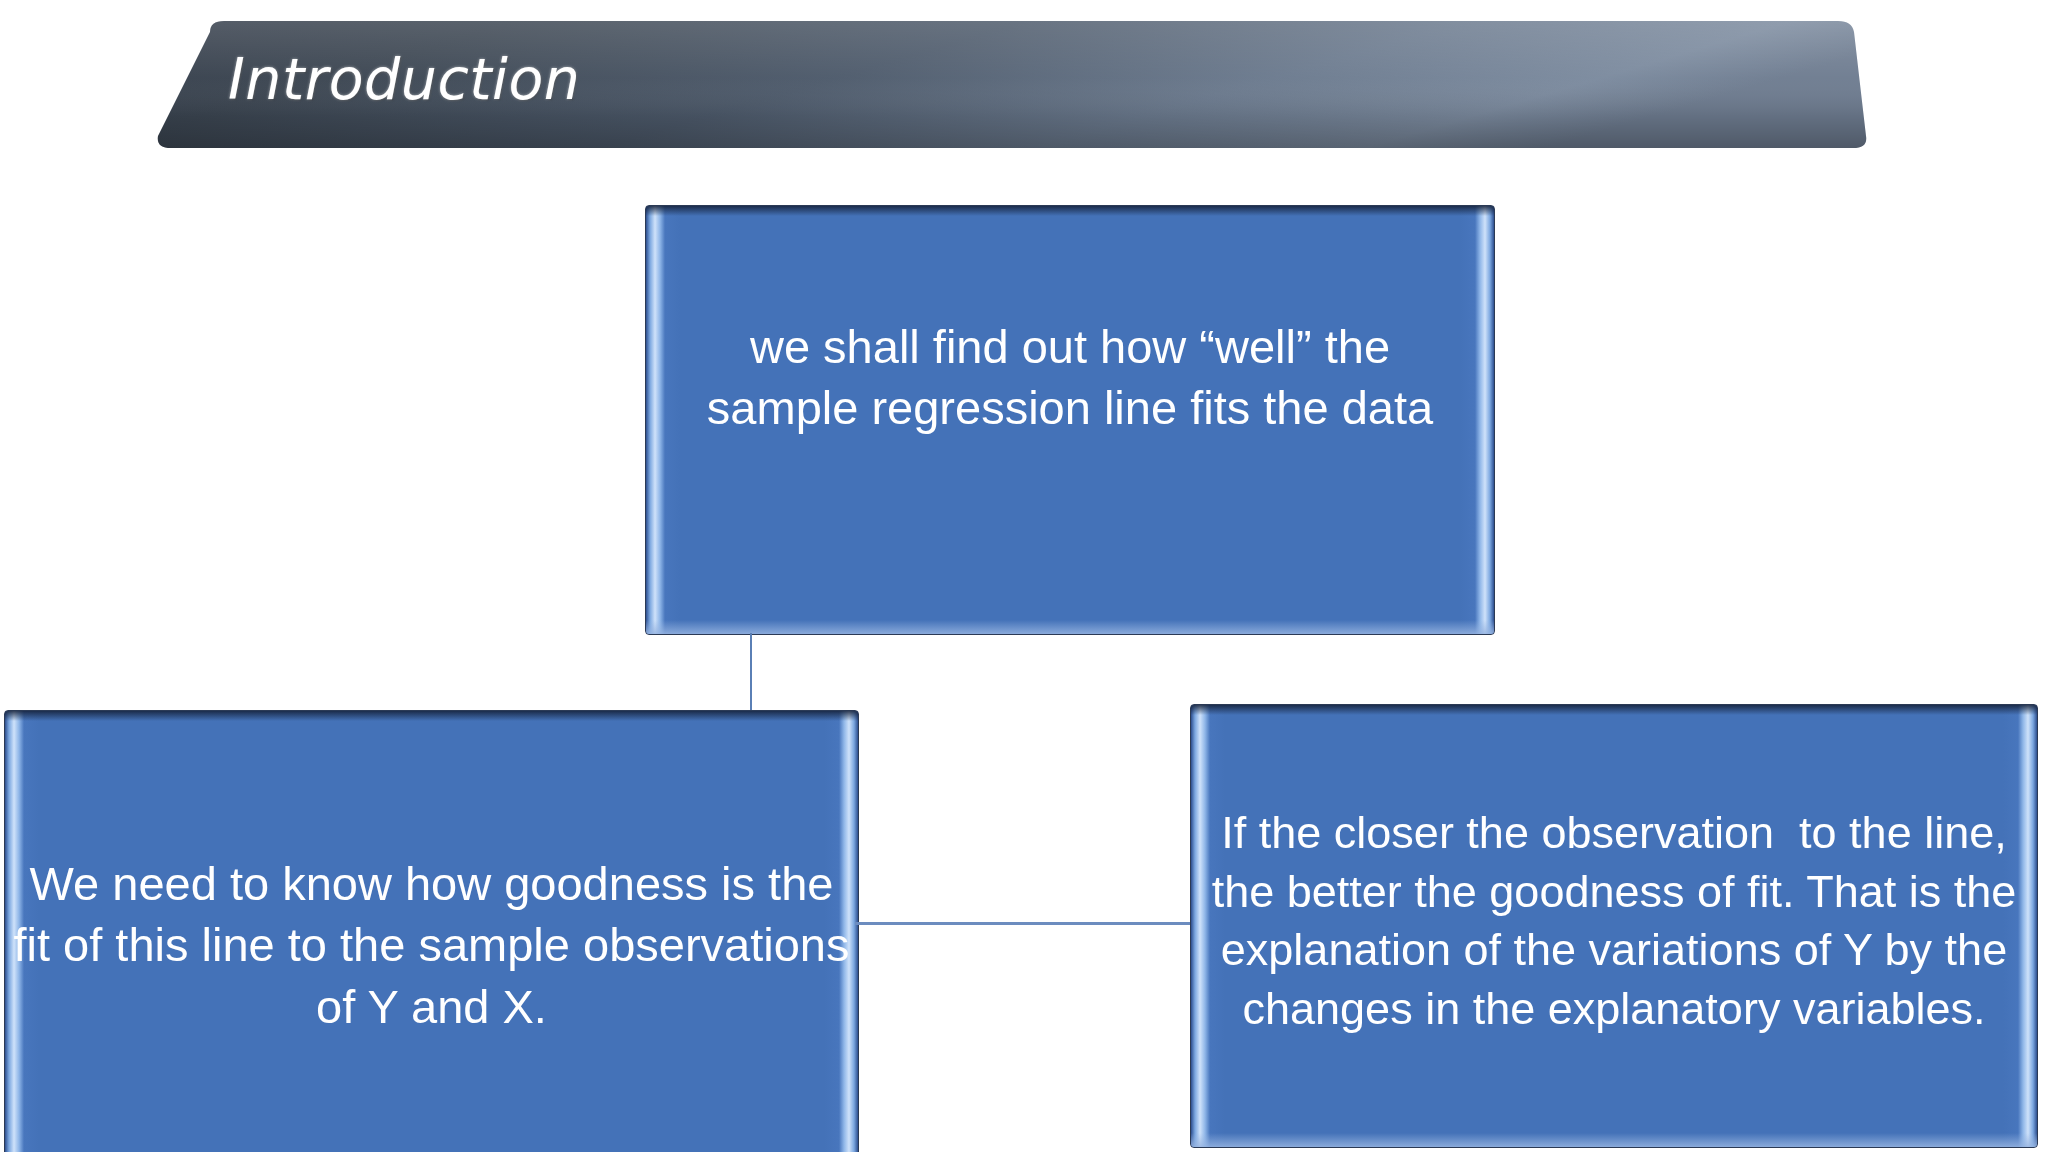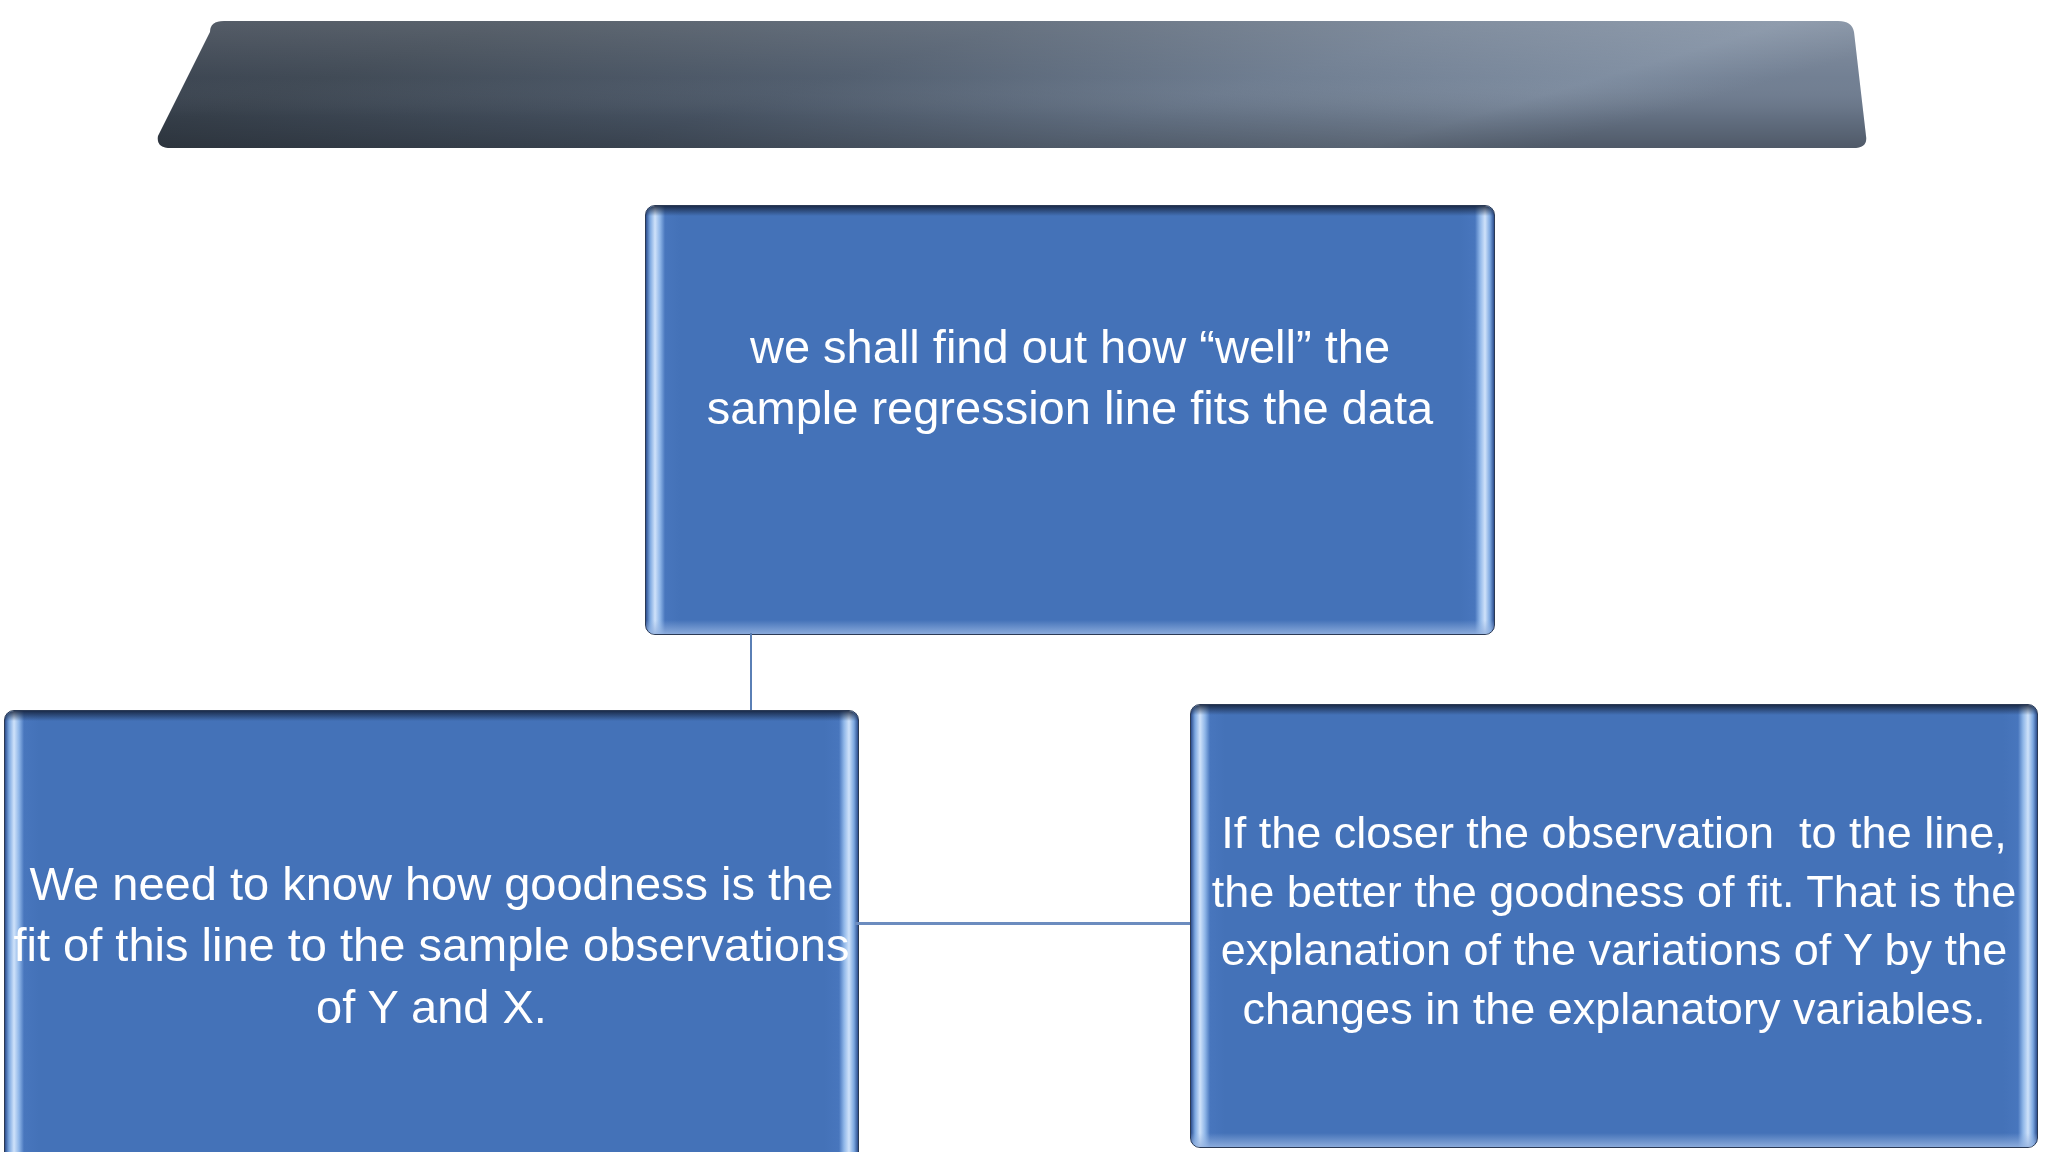--- a/index.html
+++ b/index.html
@@ -46,21 +46,21 @@
     letter-spacing: 0.5px;
     color: #ffffff;
     text-shadow: 0 0 3px rgba(255,255,255,0.55), 1px 1px 2px rgba(0,0,0,0.45);
     white-space: nowrap;
   }
 
   
   .node {
     position: absolute;
     box-sizing: border-box;
-    border-radius: 10px;
+    border-radius: 4px;
     background:
       linear-gradient(to right,
         #2d4f8f 0px,
         #7ba7e0 4px,
         #cfe2fa 9px,
         #8fb6e8 14px,
         #4876bd 19px,
         #4472b8 34px,
         #4472b8 calc(100% - 34px),
         #4876bd calc(100% - 19px),
@@ -176,20 +176,21 @@
         <linearGradient id="bannerSheen" x1="0" y1="0" x2="0" y2="1">
           <stop offset="0%" stop-color="#ffffff" stop-opacity="0.16"></stop>
           <stop offset="45%" stop-color="#ffffff" stop-opacity="0.03"></stop>
           <stop offset="75%" stop-color="#000000" stop-opacity="0.10"></stop>
           <stop offset="100%" stop-color="#000000" stop-opacity="0.28"></stop>
         </linearGradient>
       </defs>
       <path d="M 60,14 Q 60,3 74,3 L 1688,3 Q 1702,3 1704,14 L 1716,118 Q 1718,130 1703,130 L 21,130 Q 6,130 8,118 Z" fill="url(#bannerGrad)"></path>
       <path d="M 60,14 Q 60,3 74,3 L 1688,3 Q 1702,3 1704,14 L 1716,118 Q 1718,130 1703,130 L 21,130 Q 6,130 8,118 Z" fill="url(#bannerSheen)"></path>
     </svg>
+    <div class="title-text">Introduction</div>
   </div>
 
   <div class="node" id="node-top">
     <div class="node-text">we shall find out how “well” the sample regression line fits the data</div>
   </div>
 
   <div class="connector-v"></div>
 
   <div class="node" id="node-left">
     <div class="node-text">We need to know how goodness is the fit of this line to the sample observations of Y and X.</div>

